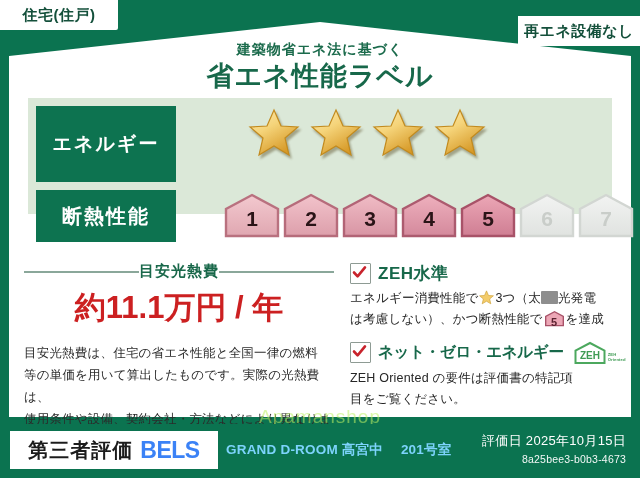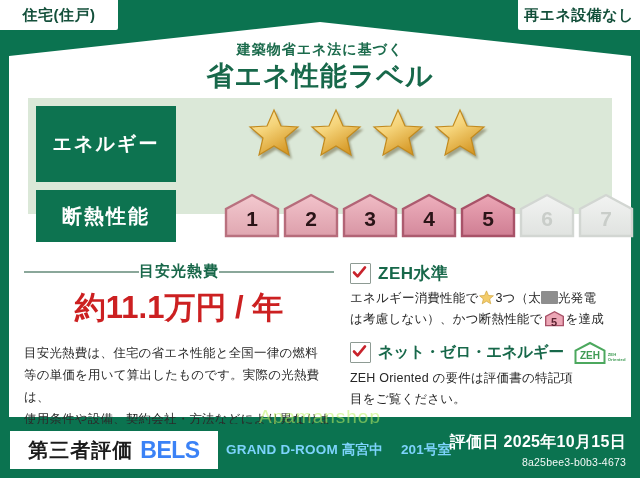--- a/index.html
+++ b/index.html
@@ -18,21 +18,21 @@
     position:absolute;top:0;
     background:#ffffff;
     color:#14503b;
     font-weight:bold;
     font-size:15px;
     letter-spacing:0.5px;
     display:flex;align-items:center;justify-content:center;
     height:30px;
   }
   .badge-left{left:0;width:118px;border-bottom-right-radius:2px;}
-  .badge-right{right:0;width:122px;border-bottom-left-radius:2px;}
+  .badge-right{right:0;width:122px;border-bottom-left-radius:2px;margin-top:16px;}
 
   
   .roof{
     position:absolute;left:9px;top:22px;width:622px;height:66px;
     background:#ffffff;
     clip-path:polygon(0 100%, 0 34px, 50% 0, 100% 34px, 100% 100%);
   }
   .body-panel{
     position:absolute;left:9px;top:84px;width:622px;height:333px;
     background:#ffffff;
@@ -156,21 +156,21 @@
   .bels-jp{font-size:20px;font-weight:bold;color:#1c1c1c;letter-spacing:1px;}
   .bels-en{font-size:23px;font-weight:bold;color:#3b82f6;letter-spacing:-0.5px;}
   .building{
     position:absolute;left:226px;top:17px;color:#7dd3fc;font-size:13.5px;
     font-weight:bold;letter-spacing:0.2px;
   }
   .room{margin-left:14px;}
   .eval{
     position:absolute;right:14px;top:8px;text-align:right;color:#ffffff;
   }
-  .eval-date{font-size:16px;font-weight:bold;letter-spacing:0.3px;}
+  .eval-date{font-size:13px;font-weight:normal;letter-spacing:0.3px;}
   .eval-id{font-size:10.5px;margin-top:3px;letter-spacing:0.2px;opacity:.95;}
 </style>
 </head>
 <body>
 
 <div class="label-root">
 
   <div class="corner-badge badge-left">住宅(住戸)</div>
   <div class="corner-badge badge-right">再エネ設備なし</div>
 

